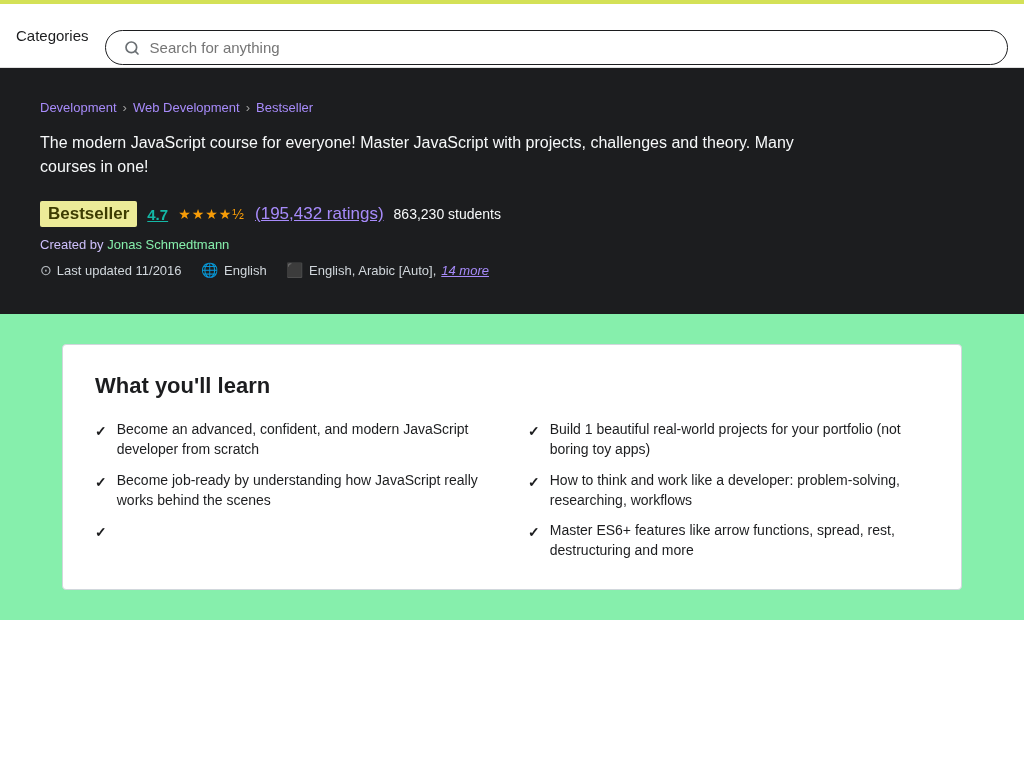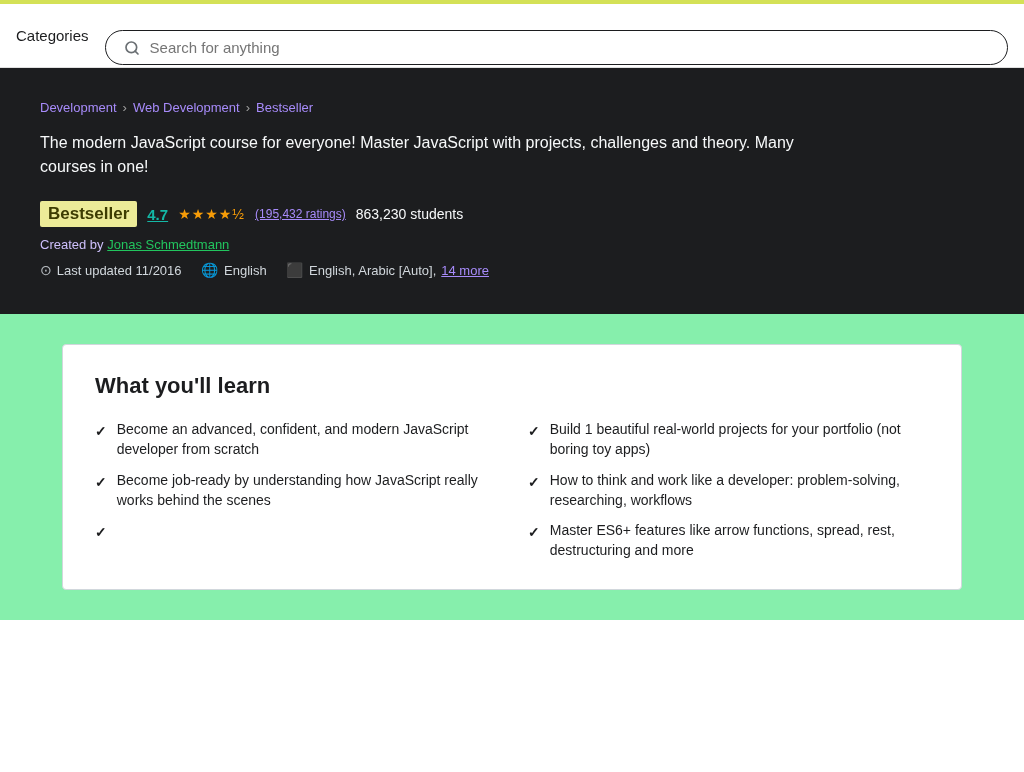--- a/index.html
+++ b/index.html
@@ -114,36 +114,35 @@
       font-size: 15px;
       text-decoration: underline;
     }
     .stars {
       color: #f69c08;
       font-size: 14px;
       letter-spacing: 1px;
     }
     .ratings-link {
       color: #a78bfa;
-      font-size: 12px;
+      font-size: 17px;
       text-decoration: underline;
       cursor: pointer;
     }
     .students-count {
       color: #f7f9fa;
       font-size: 14px;
     }
     .created-row {
       font-size: 13px;
       color: #cec0fc;
       margin-bottom: 10px;
     }
     .created-row a {
-      color: #22c55e;
-      text-decoration: underline;
+      color: #86efac;
       cursor: pointer;
     }
     .meta-row {
       display: flex;
       align-items: center;
       gap: 20px;
       font-size: 13px;
       color: #d1d7dc;
       flex-wrap: wrap;
     }
@@ -153,20 +152,21 @@
       gap: 5px;
     }
     .meta-icon {
       font-size: 14px;
       opacity: 0.85;
     }
     .meta-more-link {
       color: #a78bfa;
       text-decoration: underline;
       cursor: pointer;
+      font-style: italic;
     }
 
     
     .content-section {
       background: #86efac;
       padding: 30px 40px;
     }
     .learn-box {
       background: #fff;
       border: 1px solid #d1d7dc;

